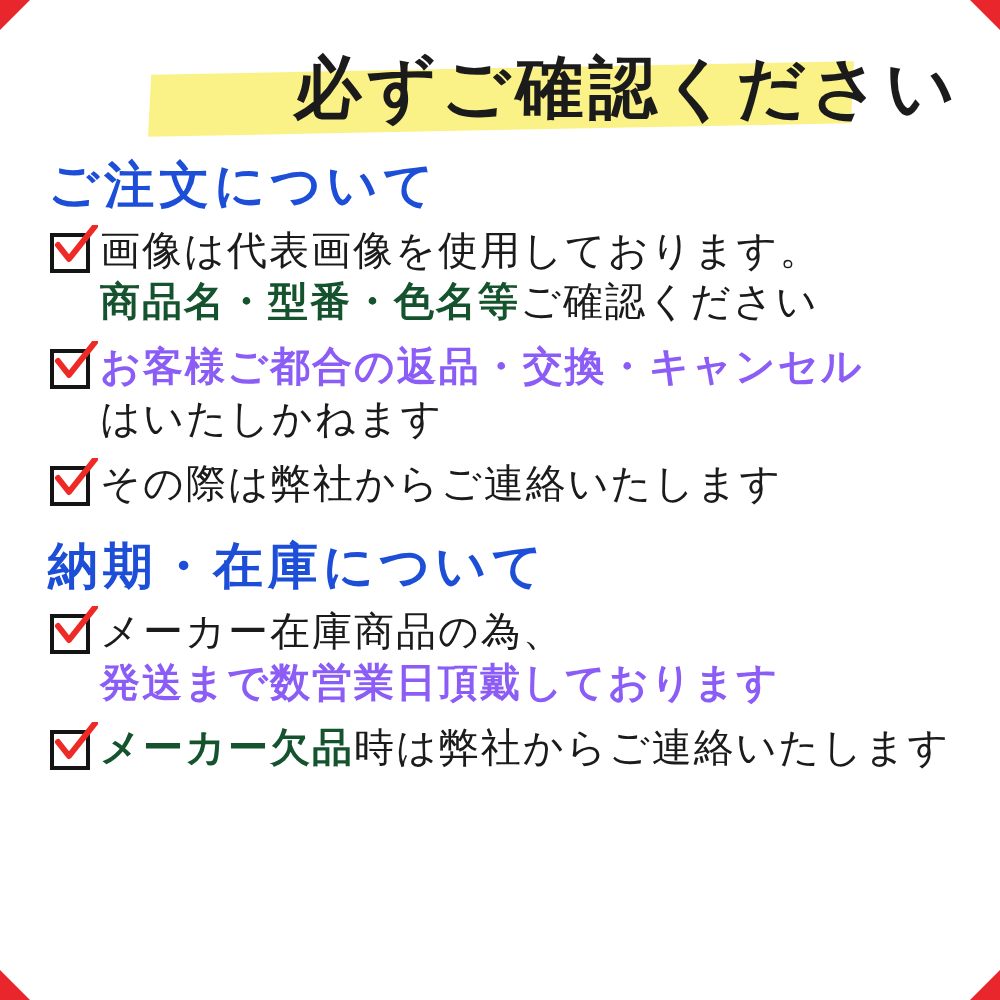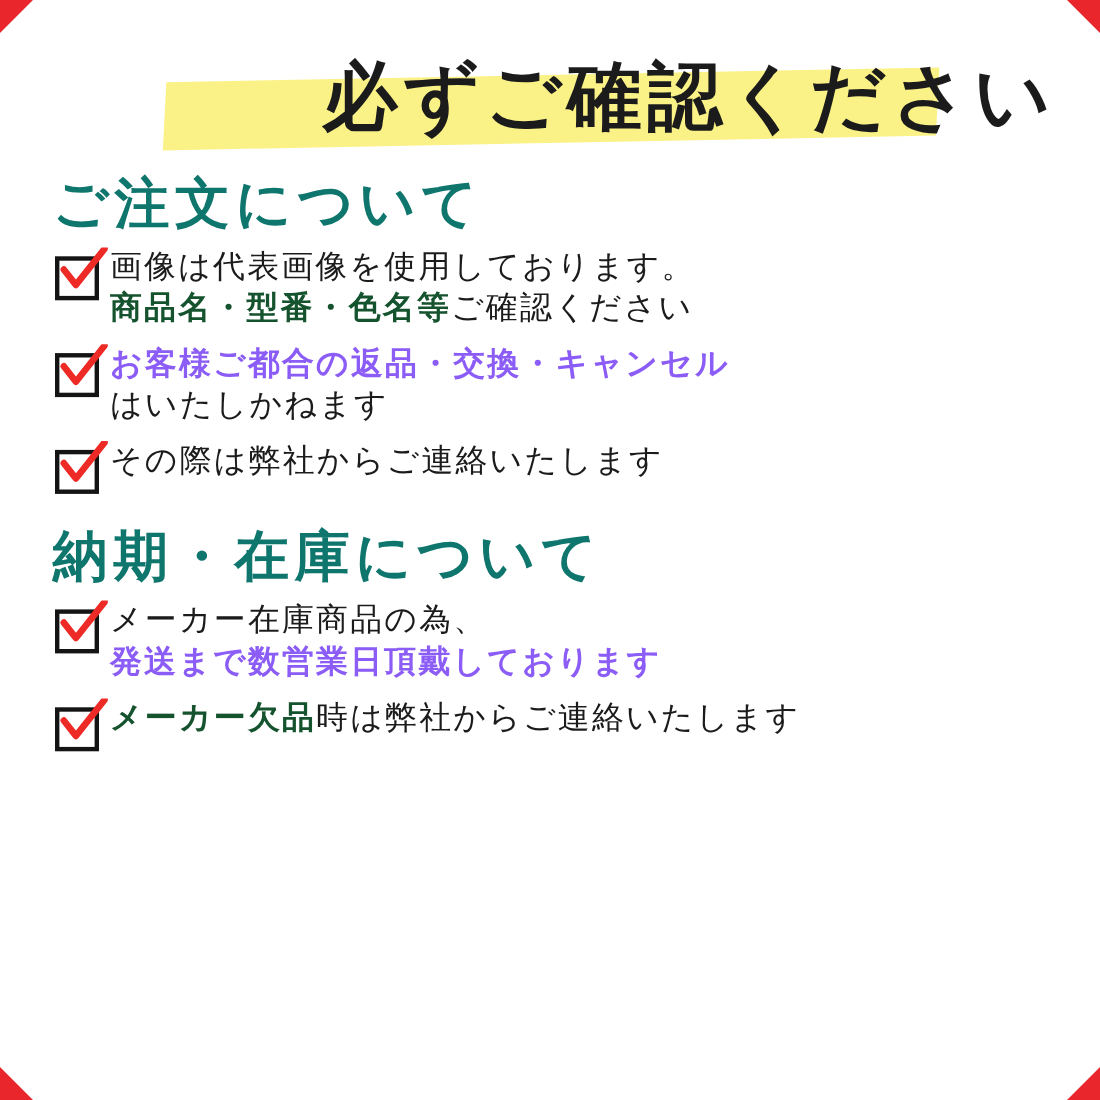--- a/index.html
+++ b/index.html
@@ -73,21 +73,21 @@
     color: #1b1b1b;
     line-height: 108px;
     font-family: "Liberation Serif", "DejaVu Serif", serif;
   }
 
   
   .section-heading {
     font-size: 50px;
     font-weight: bold;
     letter-spacing: 5px;
-    color: #0f766e;
+    color: #1d4ed8;
     margin: 10px 0 6px 8px;
   }
   .section-heading.second {
     margin-top: 24px;
   }
 
   
   .item {
     display: flex;
     align-items: flex-start;
@@ -110,21 +110,21 @@
     position: absolute;
     left: 2px;
     top: -8px;
     width: 46px;
     height: 46px;
   }
   .lines {
     flex: 1 1 auto;
   }
   .line {
-    font-size: 29px;
+    font-size: 40px;
     line-height: 1.28;
     letter-spacing: 2px;
     color: #1b1b1b;
     white-space: nowrap;
   }
   .line.red {
     color: #8b5cf6;
     font-weight: bold;
   }
   .line .red {

